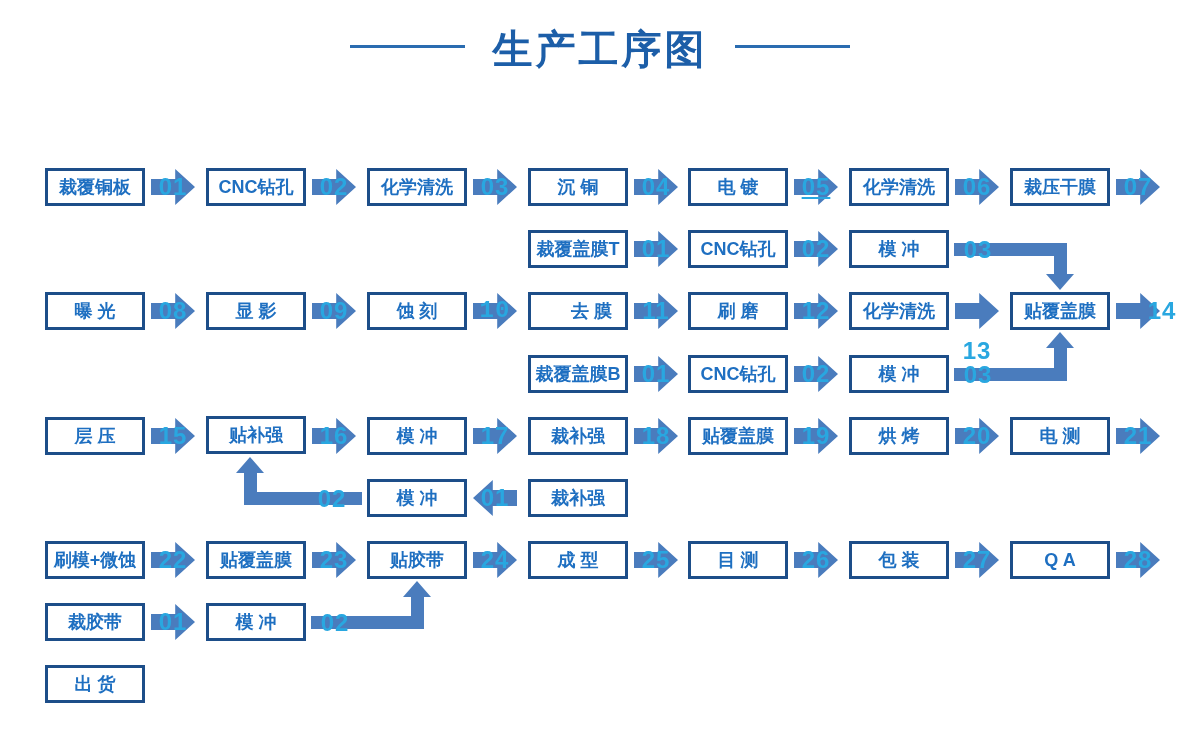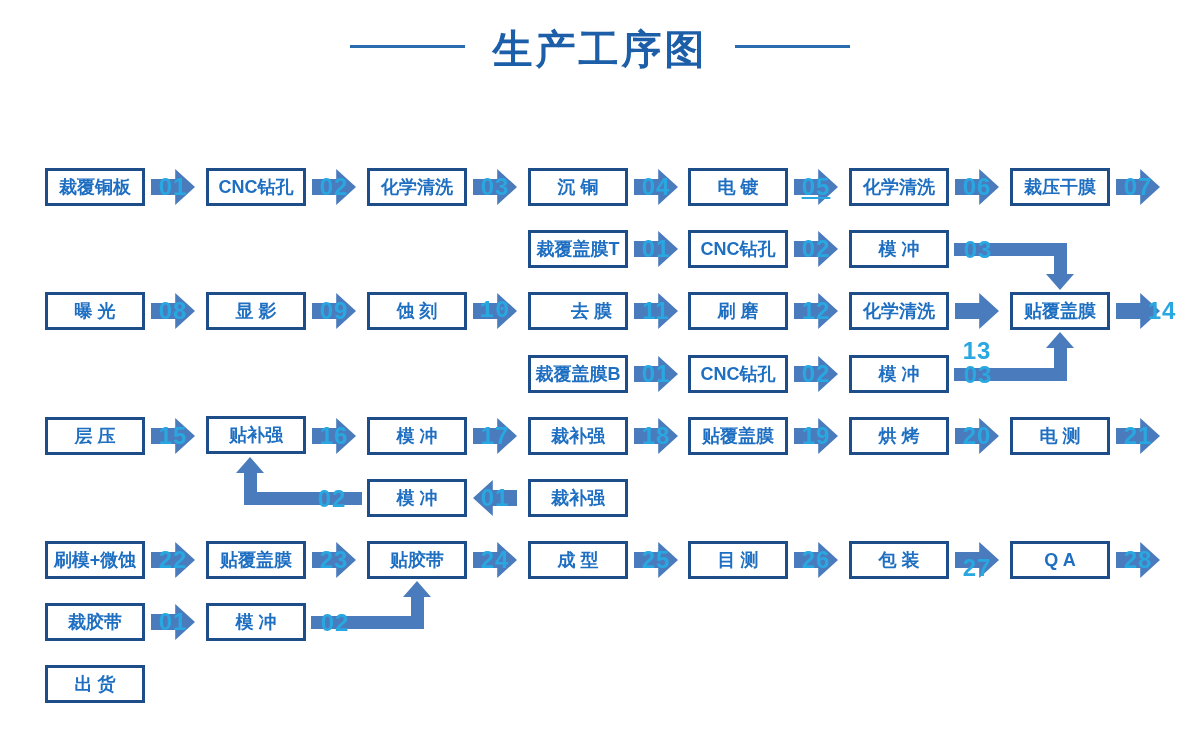--- a/index.html
+++ b/index.html
@@ -142,21 +142,21 @@
       <div class="stepnum" style="left: 151px; top: 547px;">22</div>
       <div class="arrow right" style="left: 312px; top: 542px;"></div>
       <div class="stepnum" style="left: 312px; top: 547px;">23</div>
       <div class="arrow right" style="left: 473px; top: 542px;"></div>
       <div class="stepnum" style="left: 473px; top: 547px;">24</div>
       <div class="arrow right" style="left: 634px; top: 542px;"></div>
       <div class="stepnum" style="left: 634px; top: 547px;">25</div>
       <div class="arrow right" style="left: 794px; top: 542px;"></div>
       <div class="stepnum" style="left: 794px; top: 547px;">26</div>
       <div class="arrow right" style="left: 955px; top: 542px;"></div>
-      <div class="stepnum" style="left: 955px; top: 547px; margin-top: 8px;">27</div>
+      <div class="stepnum" style="left: 955px; top: 547px;">27</div>
       <div class="arrow right" style="left: 1116px; top: 542px;"></div>
       <div class="stepnum" style="left: 1116px; top: 547px;">28</div>
       <div class="arrow right" style="left: 151px; top: 604px;"></div>
       <div class="stepnum" style="left: 151px; top: 609px;">01</div>
       <div class="ebar" style="left: 954px; top: 243px; width: 112.5px; height: 13px;"></div>
       <div class="estem" style="left: 1053.5px; top: 243px; width: 13px; height: 31px;"></div>
       <div class="ehead down" style="left: 1046px; top: 274px;"></div>
       <div class="stepnum" style="left: 956px; top: 237px;">03</div>
       <div class="ebar" style="left: 954px; top: 368px; width: 112.5px; height: 13px;"></div>
       <div class="estem" style="left: 1053.5px; top: 348px; width: 13px; height: 33px;"></div>

